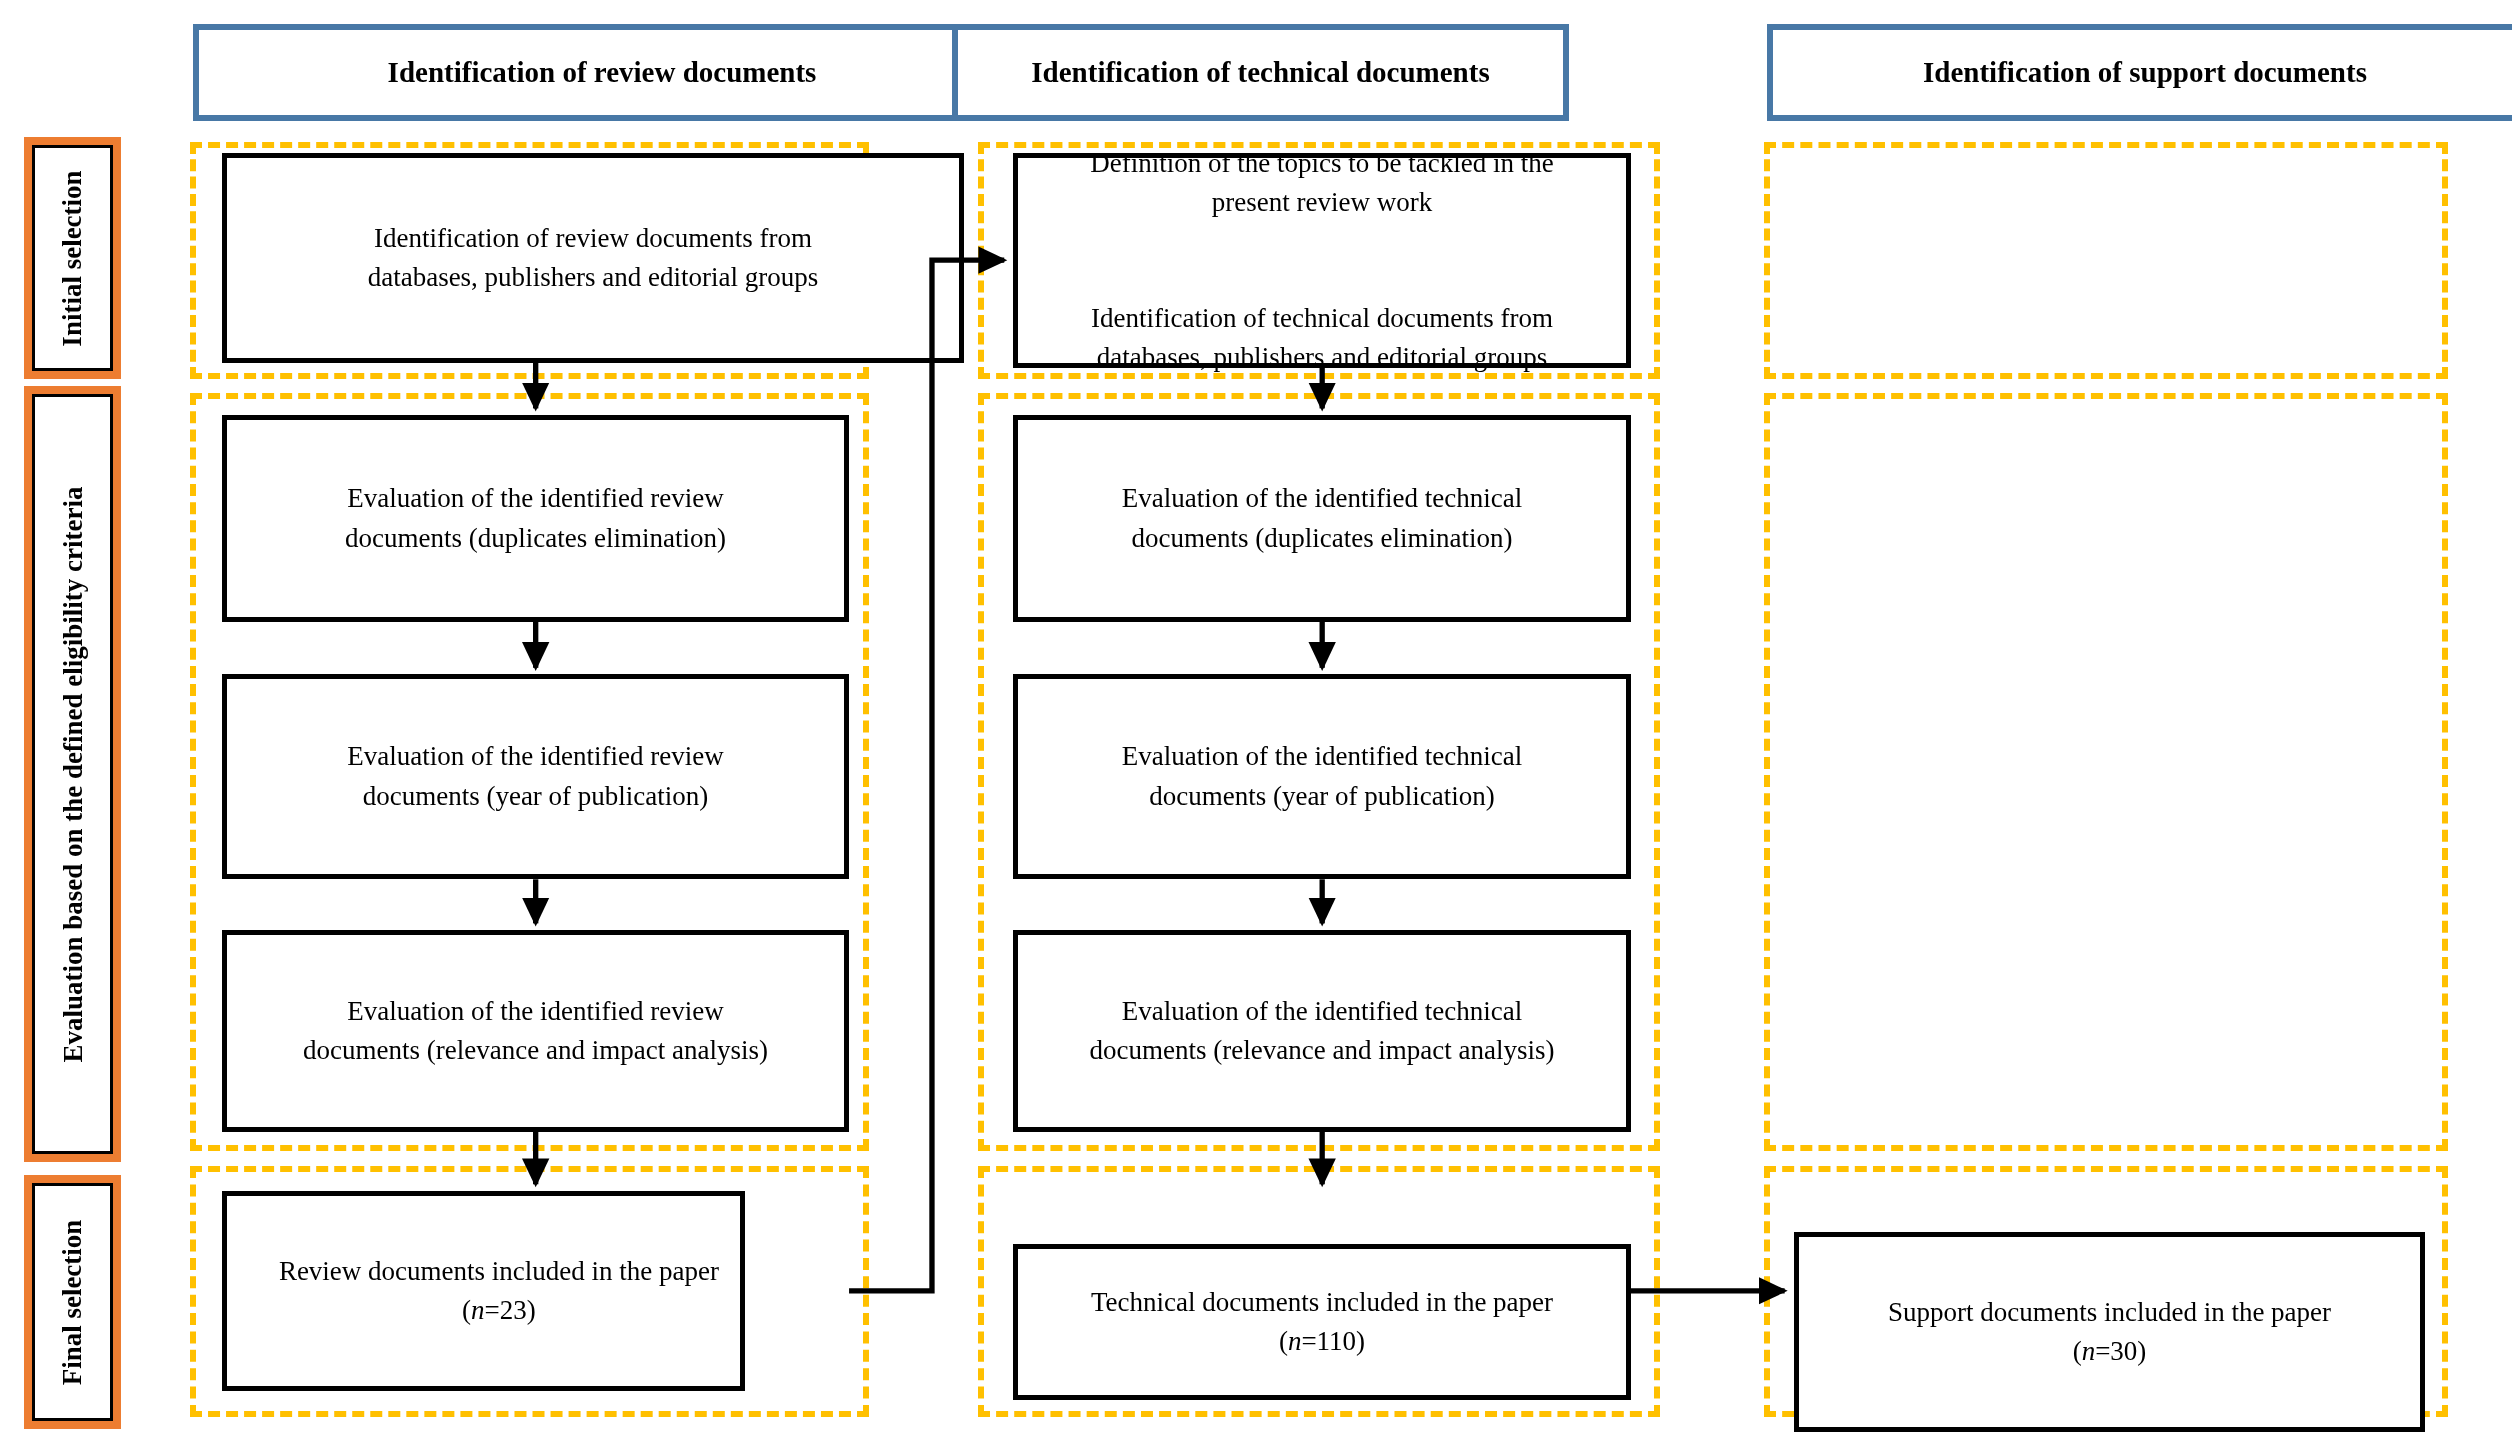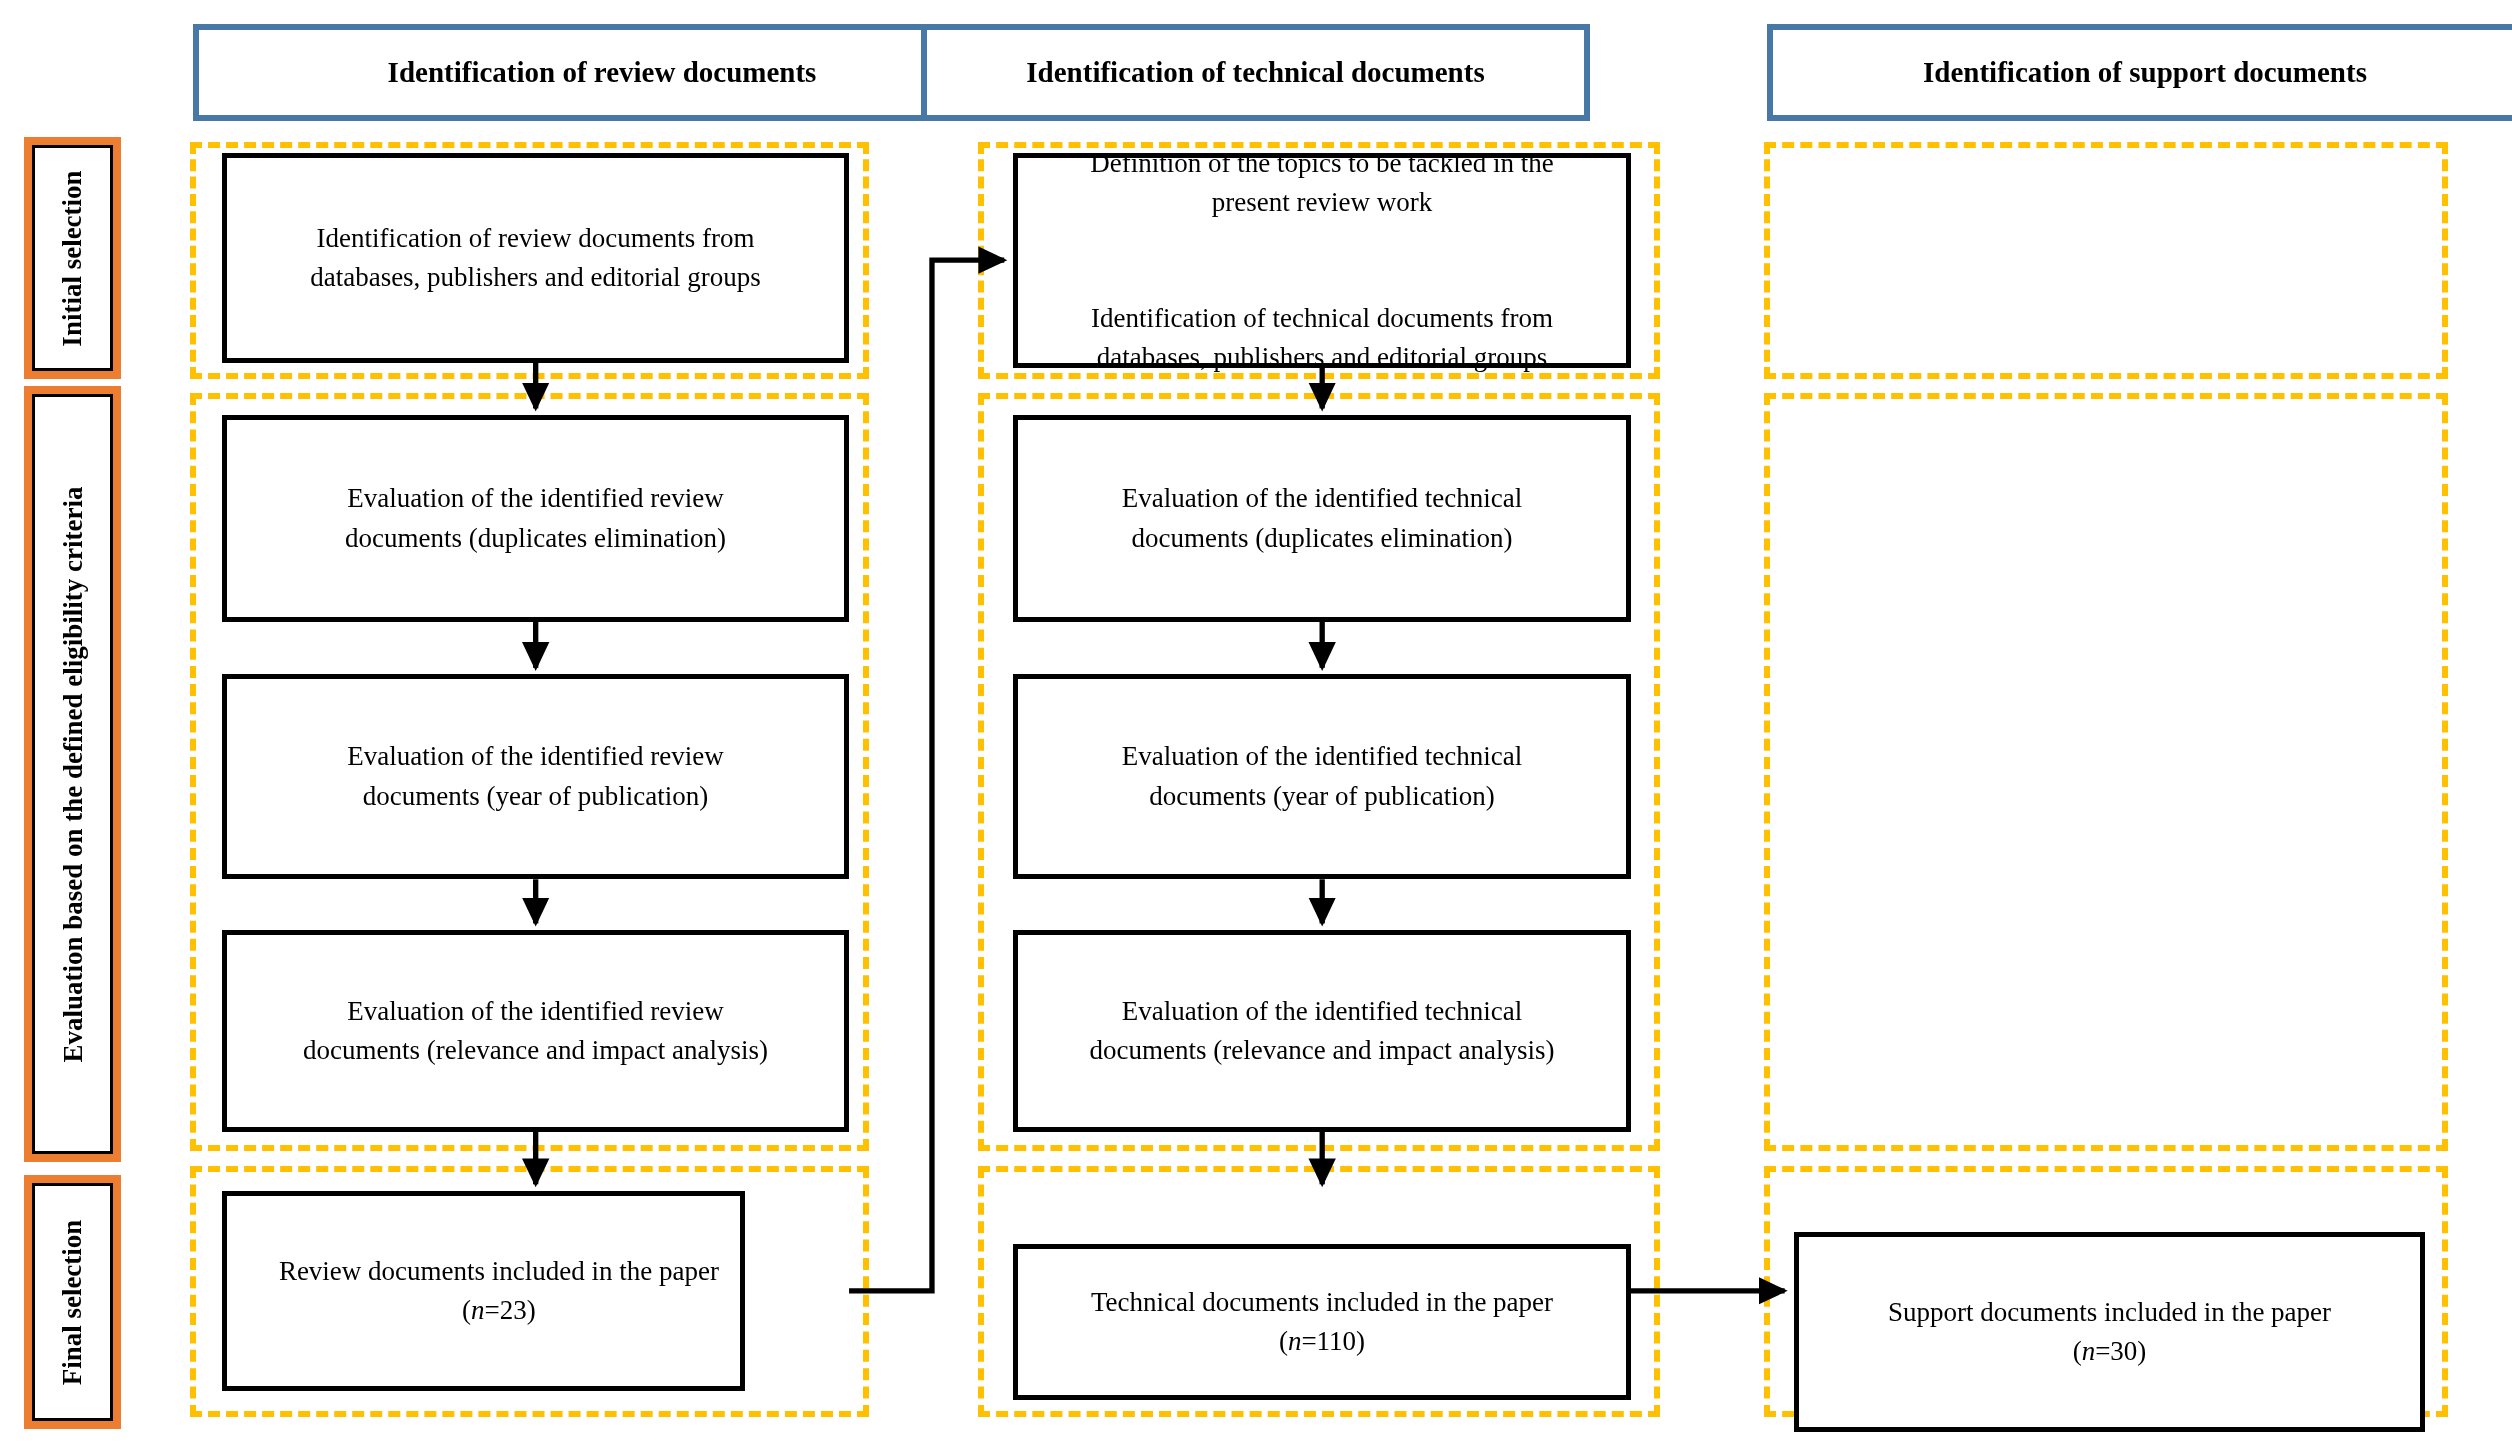--- a/index.html
+++ b/index.html
@@ -71,21 +71,21 @@
   }
 </style>
 </head>
 <body>
 
 <div class="page">
 
   <div class="header-box" style="left:193px; width:818px;">
     <span>Identification of review documents</span>
   </div>
-  <div class="header-box" style="left:921px; width:669px;">
+  <div class="header-box" style="left:952px; width:617px;">
     <span>Identification of technical documents</span>
   </div>
   <div class="header-box" style="left:1767px; width:756px;">
     <span>Identification of support documents</span>
   </div>
 
   <div class="side-label" style="top:137px; height:242px;">
     <span class="rot">Initial selection</span>
   </div>
   <div class="side-label" style="top:386px; height:776px;">
@@ -100,21 +100,21 @@
   <div class="dashed-box" style="left:190px; top:1166px; width:679px; height:251px;"></div>
 
   <div class="dashed-box" style="left:978px; top:142px; width:682px; height:237px;"></div>
   <div class="dashed-box" style="left:978px; top:393px; width:682px; height:758px;"></div>
   <div class="dashed-box" style="left:978px; top:1166px; width:682px; height:251px;"></div>
 
   <div class="dashed-box" style="left:1764px; top:142px; width:684px; height:237px;"></div>
   <div class="dashed-box" style="left:1764px; top:393px; width:684px; height:758px;"></div>
   <div class="dashed-box" style="left:1764px; top:1166px; width:684px; height:251px;"></div>
 
-  <div class="flow-box" style="left:222px; top:153px; width:627px; height:210px;">
+  <div class="flow-box" style="left:222px; top:153px; width:742px; height:210px;">
     <div>
       <span>Identification of review documents from</span><br>
       <span>databases, publishers and editorial groups</span>
     </div>
   </div>
   <div class="flow-box" style="left:222px; top:415px; width:627px; height:207px;">
     <div>
       <span>Evaluation of the identified review</span><br>
       <span>documents (duplicates elimination)</span>
     </div>

